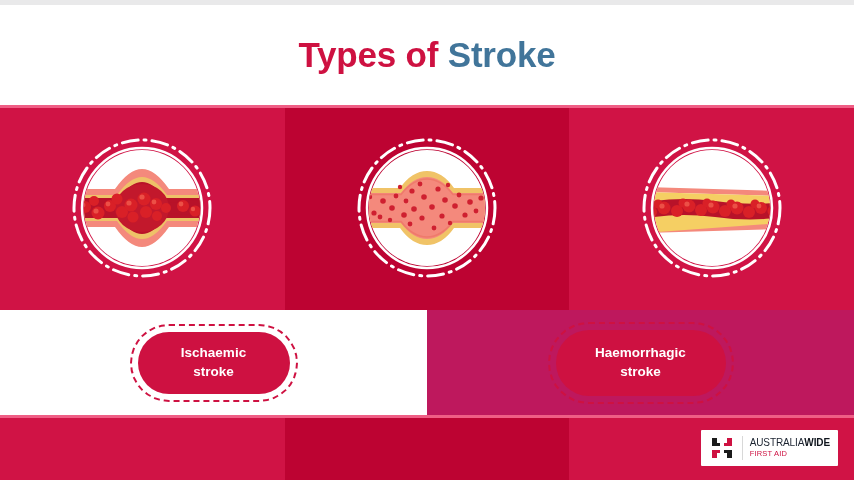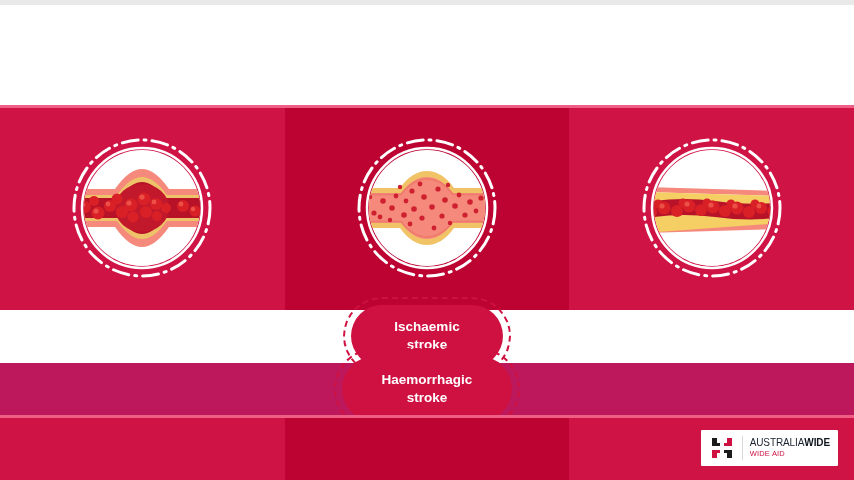--- a/index.html
+++ b/index.html
@@ -25,21 +25,21 @@
   .band{position:absolute;left:0;width:854px;display:flex;}
   .col{flex:1 1 0;position:relative;}
 
   
   .band-hero{top:105px;height:205px;}
   .band-hero .pinkline{position:absolute;left:0;top:0;width:100%;height:3px;background:#ef5e85;z-index:3;}
   .hero-c1,.hero-c3{background:#d01345;}
   .hero-c2{background:#bd0332;}
 
   
-  .band-label{top:310px;height:105px;flex-direction:column;}
+  .band-label{top:310px;height:105px;}
   .lab-c1,.lab-c3{background:#ffffff;}
   .lab-c2{background:#be185d;}
 
   
   .band-foot{top:415px;height:65px;}
   .band-foot .pinkline{position:absolute;left:0;top:0;width:100%;height:3px;background:#ef5e85;z-index:3;}
   .foot-c1,.foot-c3{background:#d01345;}
   .foot-c2{background:#bd0332;}
 
   
@@ -72,20 +72,23 @@
   .logo-l1 span.thin{font-weight:normal;}
   .logo-l2{font-size:7.5px;color:#ce1141;letter-spacing:0.2px;margin-top:2.5px;white-space:nowrap;}
 </style>
 </head>
 <body>
 
 <div class="stage">
 
   <div class="top-strip"></div>
 
+  <div class="title-zone">
+    <div class="title"><span class="t-red">Types of</span><span>&nbsp;</span><span class="t-blue">Stroke</span></div>
+  </div>
 
   <div class="band band-hero">
     <div class="pinkline"></div>
 
     <div class="col hero-c1">
       <div class="illus-wrap">
         <svg width="150" height="150" viewBox="0 0 150 150">
           <defs>
             <clipPath id="clipA">
                 <circle cx="75" cy="75" r="58"></circle>
@@ -296,20 +299,20 @@
             <path d="M23 3 H18 V8 H15 V11 H23 Z" fill="#ce1141"></path>
 
             <path d="M3 23 H8 V18 H11 V15 H3 Z" fill="#ce1141"></path>
 
             <path d="M23 23 H18 V18 H15 V15 H23 Z" fill="#1b1b1b"></path>
           </svg>
         </div>
         <div class="logo-divider"></div>
         <div class="logo-text">
           <div class="logo-l1"><span class="thin">AUSTRALIA</span><b>WIDE</b></div>
-          <div class="logo-l2">WIDE AID</div>
+          <div class="logo-l2">FIRST AID</div>
         </div>
       </div>
 
     </div>
   </div>
 
 </div>
 
 </body></html>

